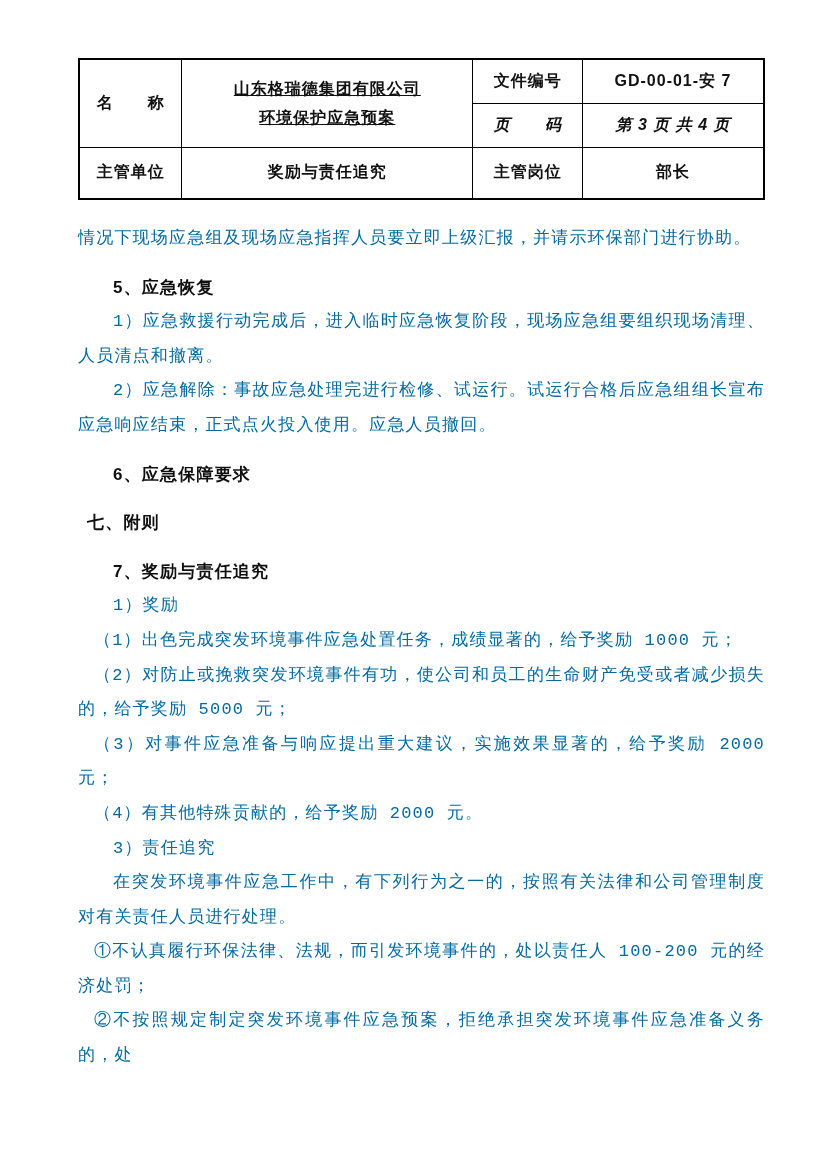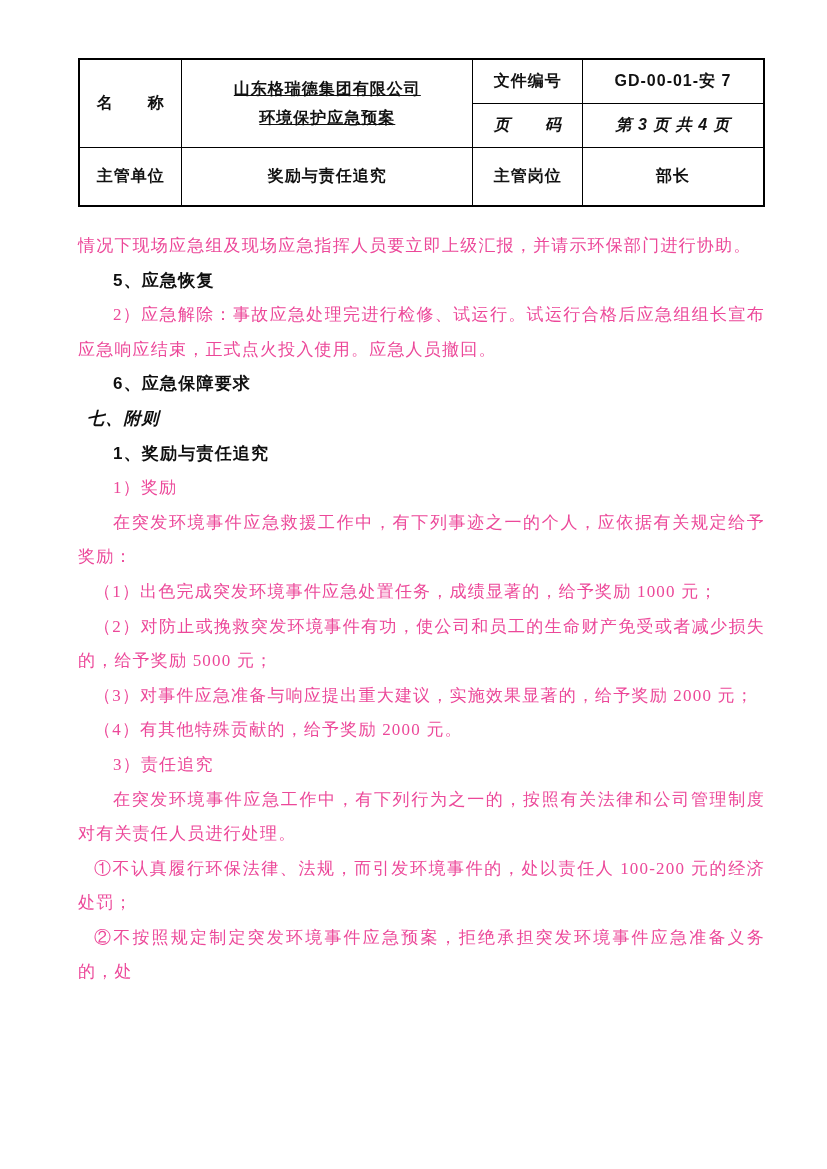--- a/index.html
+++ b/index.html
@@ -34,40 +34,42 @@
     font-family: "Liberation Sans", "DejaVu Sans", sans-serif;
     font-weight: bold;
     font-size: 16px;
     color: #111;
     letter-spacing: 1px;
     padding: 2px 4px;
     overflow: hidden;
   }
   tr.hrow-a td { height: 44px; }
   tr.hrow-b td { height: 44px; font-style: italic; }
-  tr.hrow-c td { height: 59px; }
+  tr.hrow-c td { height: 52px; }
   .title-line { display: block; line-height: 29px; text-decoration: underline; }
   
   .doc-body { margin-top: 22px; }
   p.para {
     margin: 0;
     font-size: 17px;
     line-height: 34.6px;
     letter-spacing: 1.2px;
     text-align: justify;
-    color: #ec4899;
+    color: #0369a1;
+    font-family: Liberation Mono, monospace;
   }
   p.para.heading {
     font-family: "Liberation Sans", "DejaVu Sans", sans-serif;
     font-weight: bold;
     color: #0f0f0f;
+    margin-top: 14px;
   }
   p.para.bodytext { font-weight: normal; }
   .indent-none { text-indent: 0; }
-  .indent-half { text-indent: 9px; font-style: italic; }
+  .indent-half { text-indent: 9px; }
   .indent-one  { text-indent: 16px; }
   .indent-two  { text-indent: 35px; }
 </style>
 </head>
 <body>
 
 <div class="page">
   <div class="content">
 
     <table class="header-table">
@@ -114,26 +116,26 @@
           <td>
             <span>部长</span>
           </td>
         </tr>
       </tbody>
     </table>
 
     <div class="doc-body">
         <p class="para bodytext indent-none">情况下现场应急组及现场应急指挥人员要立即上级汇报，并请示环保部门进行协助。</p>
         <p class="para heading indent-two">5、应急恢复</p>
+        <p class="para bodytext indent-two">1）应急救援行动完成后，进入临时应急恢复阶段，现场应急组要组织现场清理、人员清点和撤离。</p>
         <p class="para bodytext indent-two">2）应急解除：事故应急处理完进行检修、试运行。试运行合格后应急组组长宣布应急响应结束，正式点火投入使用。应急人员撤回。</p>
         <p class="para heading indent-two">6、应急保障要求</p>
         <p class="para heading indent-half">七、附则</p>
-        <p class="para heading indent-two">1、奖励与责任追究</p>
+        <p class="para heading indent-two">7、奖励与责任追究</p>
         <p class="para bodytext indent-two">1）奖励</p>
-        <p class="para bodytext indent-two">在突发环境事件应急救援工作中，有下列事迹之一的个人，应依据有关规定给予奖励：</p>
         <p class="para bodytext indent-one">（1）出色完成突发环境事件应急处置任务，成绩显著的，给予奖励 1000 元；</p>
         <p class="para bodytext indent-one">（2）对防止或挽救突发环境事件有功，使公司和员工的生命财产免受或者减少损失的，给予奖励 5000 元；</p>
         <p class="para bodytext indent-one">（3）对事件应急准备与响应提出重大建议，实施效果显著的，给予奖励 2000 元；</p>
         <p class="para bodytext indent-one">（4）有其他特殊贡献的，给予奖励 2000 元。</p>
         <p class="para bodytext indent-two">3）责任追究</p>
         <p class="para bodytext indent-two">在突发环境事件应急工作中，有下列行为之一的，按照有关法律和公司管理制度对有关责任人员进行处理。</p>
         <p class="para bodytext indent-one">①不认真履行环保法律、法规，而引发环境事件的，处以责任人 100-200 元的经济处罚；</p>
         <p class="para bodytext indent-one">②不按照规定制定突发环境事件应急预案，拒绝承担突发环境事件应急准备义务的，处</p>
       </div>
 

